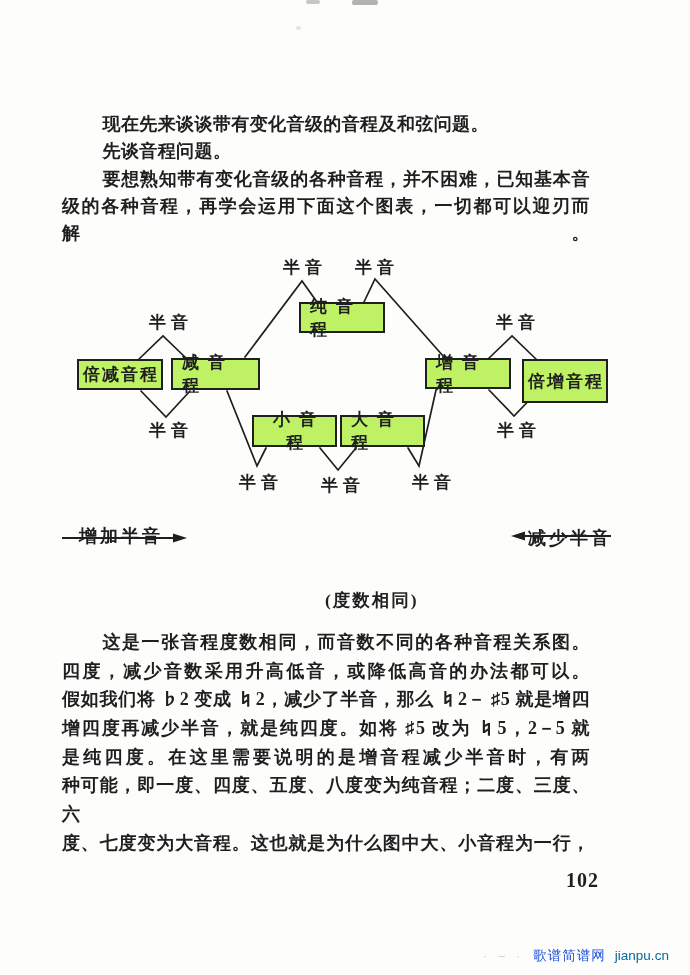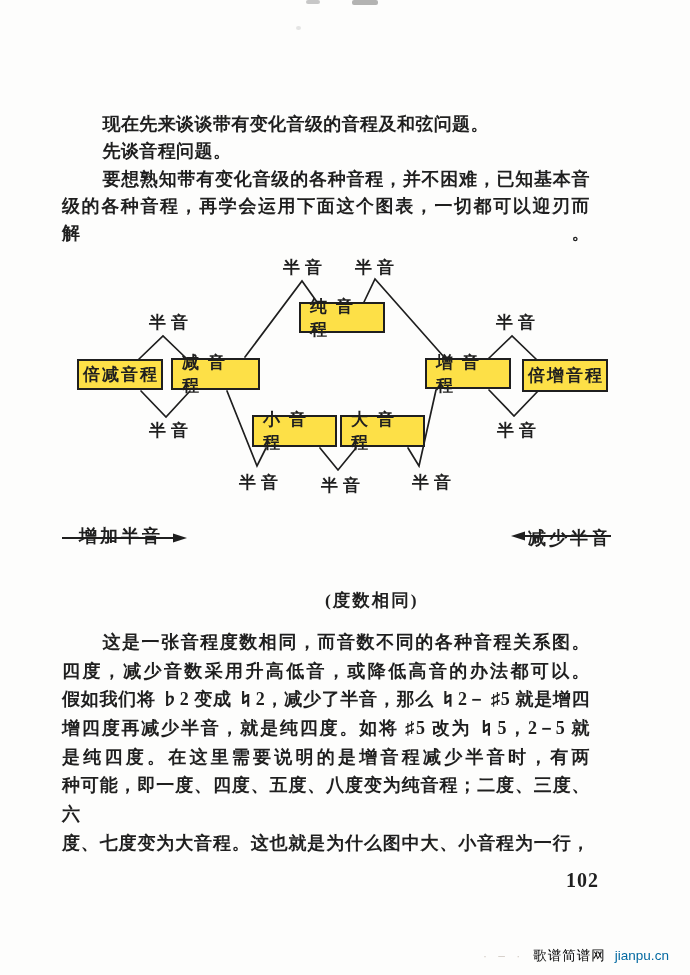--- a/index.html
+++ b/index.html
@@ -19,21 +19,21 @@
   .bline{font-weight:600;letter-spacing:.4px;white-space:normal;}
   .just{text-align:justify;text-align-last:justify;}
   .ind{text-indent:2.25em;font-family:Liberation Serif, serif;}
   
   .diagram{position:absolute;inset:0;pointer-events:none;}
   .dg-svg{position:absolute;left:0;top:0;}
   .ibox{
     position:absolute;
     border:2px solid #1f1f1f;
     display:flex;align-items:center;justify-content:center;
-    font-size:17px;font-weight:700;background:#fde047;
+    font-size:17px;font-weight:700;background:#bef264;
     box-sizing:border-box;
   }
   .b3{letter-spacing:9px;padding-left:9px;}
   .b4{letter-spacing:2px;padding-left:2px;}
   .semitone{
     position:absolute;font-size:17px;font-weight:700;
     letter-spacing:5px;padding-left:0;white-space:nowrap;
   }
   .arrowlabel{
     position:absolute;font-size:18px;font-weight:700;letter-spacing:3px;white-space:nowrap;margin-top:16px;
@@ -46,21 +46,21 @@
   .pageno{
     position:absolute;left:566px;top:869px;
     font-size:20px;font-weight:700;letter-spacing:1px;
   }
   .watermark{
     position:absolute;left:483px;top:947px;
     display:flex;align-items:baseline;gap:9px;
     font-family:"Liberation Sans", sans-serif;
   }
   .wm-marks{color:#d3ccc5;font-size:12px;letter-spacing:4px;}
-  .wm-name{color:#000000;font-size:13.5px;letter-spacing:1px;}
+  .wm-name{color:#1d4ed8;font-size:13.5px;letter-spacing:1px;}
   .wm-url{color:#0369a1;font-size:13.5px;}
   
   .artifact{position:absolute;background:#9a9a9a;opacity:.55;border-radius:2px;}
   .a1{left:306px;top:0;width:14px;height:4px;}
   .a2{left:352px;top:0;width:26px;height:5px;opacity:.75;}
   .a3{left:296px;top:26px;width:5px;height:4px;opacity:.25;border-radius:50%;}
 </style>
 </head>
 <body>
 
@@ -109,22 +109,22 @@
       <g stroke="#1f1f1f" fill="#1f1f1f">
         <line x1="524" y1="536" x2="611" y2="536" stroke-width="2.2"></line>
         <polygon points="525,531.5 511,536 525,540.5" stroke="none"></polygon>
       </g>
     </svg>
 
     <div class="ibox b3" style="left:299px;top:302px;width:86px;height:31px;">纯音程</div>
     <div class="ibox b4" style="left:77px;top:359px;width:86px;height:31px;">倍减音程</div>
     <div class="ibox b3" style="left:171px;top:358px;width:89px;height:32px;">减音程</div>
     <div class="ibox b3" style="left:425px;top:358px;width:86px;height:31px;">增音程</div>
-    <div class="ibox b4" style="left:522px;top:359px;width:86px;height:33px;">倍增音程</div>
-    <div class="ibox b3" style="left:252px;top:415px;width:85px;height:32px;">小音程</div>
+    <div class="ibox b4" style="left:522px;top:359px;width:86px;height:44px;">倍增音程</div>
+    <div class="ibox b3" style="left:252px;top:415px;width:85px;height:32px;text-align:center;">小音程</div>
     <div class="ibox b3" style="left:340px;top:415px;width:85px;height:32px;">大音程</div>
 
     <div class="semitone" style="left:283px;top:256px;">半音</div>
     <div class="semitone" style="left:355px;top:256px;">半音</div>
     <div class="semitone" style="left:149px;top:311px;">半音</div>
     <div class="semitone" style="left:496px;top:311px;">半音</div>
     <div class="semitone" style="left:149px;top:419px;">半音</div>
     <div class="semitone" style="left:497px;top:419px;">半音</div>
     <div class="semitone" style="left:239px;top:471px;">半音</div>
     <div class="semitone" style="left:321px;top:474px;">半音</div>

